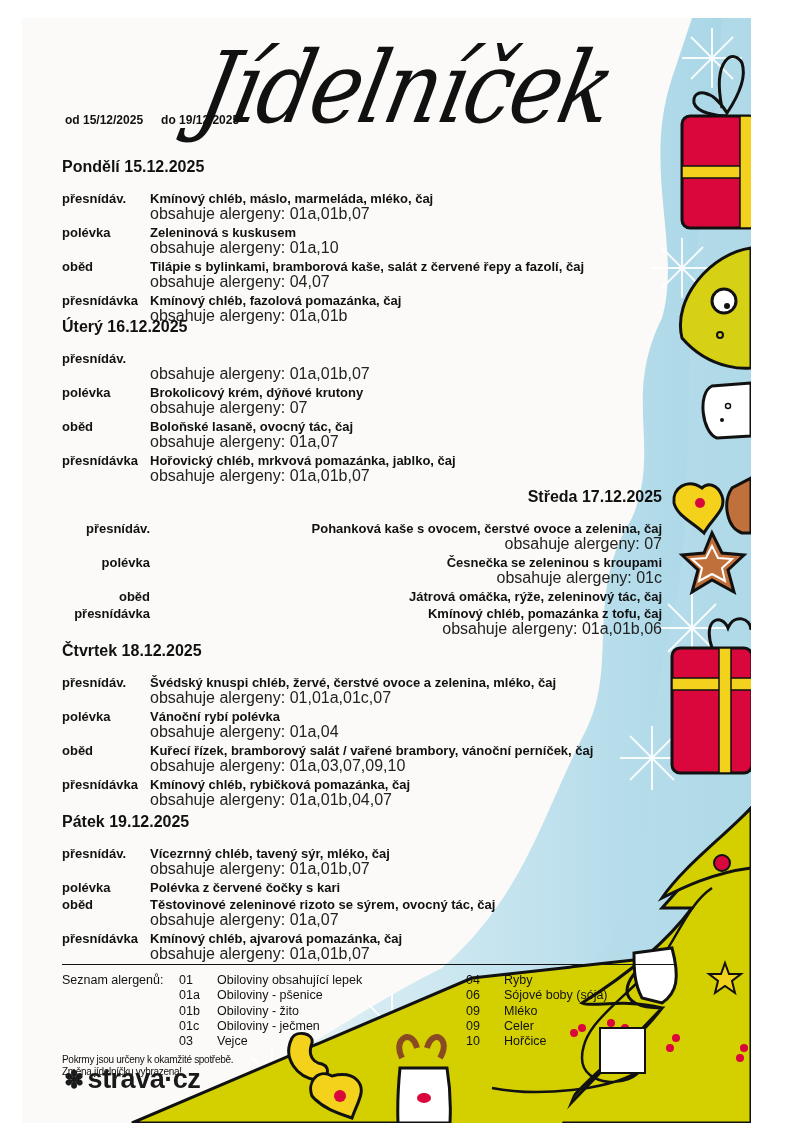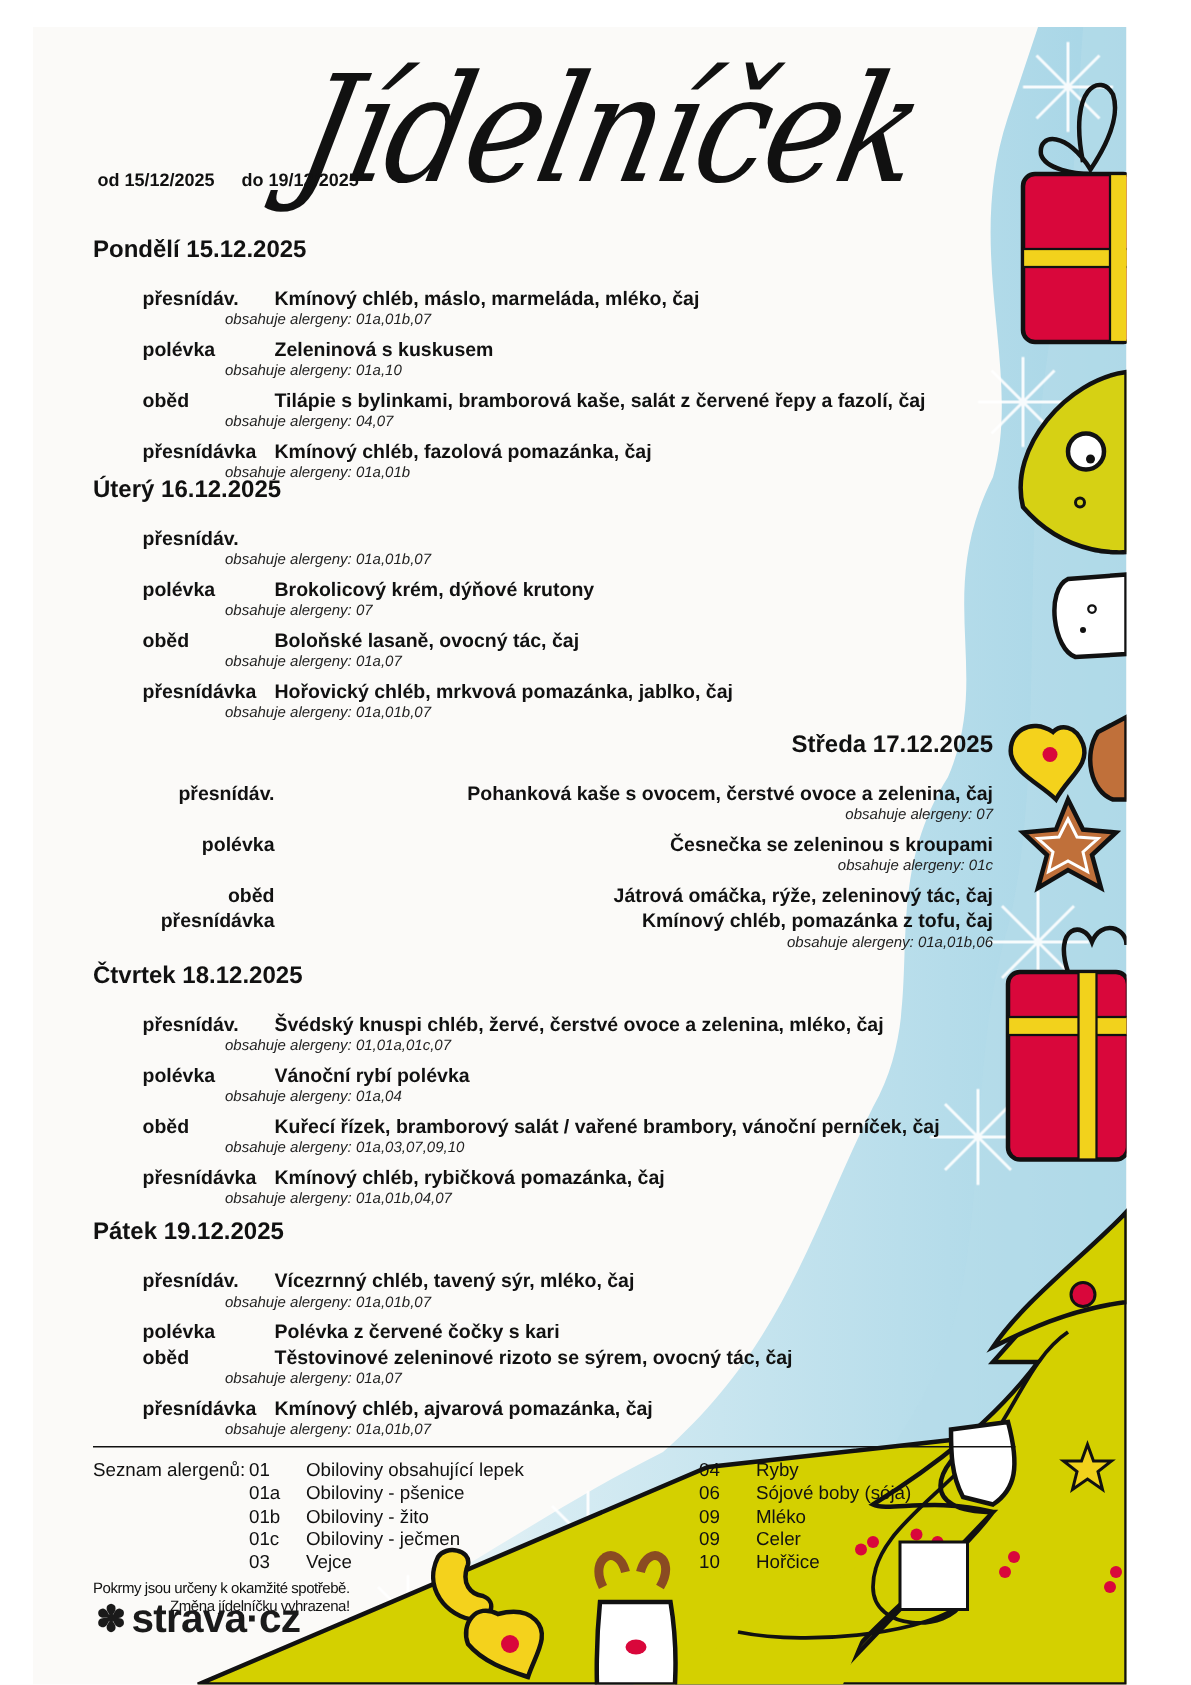--- a/index.html
+++ b/index.html
@@ -4,31 +4,31 @@
   <style>
     html, body { margin: 0; padding: 0; background: #ffffff; }
     body { width: 794px; height: 1123px; position: relative; overflow: hidden; font-family: "Liberation Sans", sans-serif; color: #111; }
     .page { position: absolute; left: 22px; top: 18px; width: 729px; height: 1105px; background: #fbfaf8; overflow: hidden; }
     .deco { position: absolute; left: 0; top: 0; width: 729px; height: 1105px; pointer-events: none; }
     .title-script { position: absolute; left: 190px; top: 20px; font-family: "DejaVu Serif", serif; font-style: italic; font-size: 86px; color: #111; letter-spacing: -2px; transform: skewX(-12deg) scaleY(1.15); transform-origin: left top; line-height: 1; }
     .range { position: absolute; left: 43px; top: 95px; font-size: 12px; font-weight: bold; white-space: pre; }
     .range span { margin-right: 18px; }
     .day { position: absolute; left: 40px; width: 600px; }
     .day-title { font-size: 16px; font-weight: bold; margin: 0 0 14px 0; }
-    .row { display: flex; font-size: 13px; font-weight: bold; line-height: 17px; margin-left: 33px; }
+    .row { display: flex; font-size: 13px; font-weight: bold; line-height: 17px; }
     .row .label { width: 88px; flex: none; }
     .row .meal { flex: 1; white-space: nowrap; }
-    .allerg { font-size: 10px; font-style: italic; font-weight: normal; padding-left: 88px; line-height: 13px; margin-bottom: 4px; color: #222; }
+    .allerg { font-size: 16px; font-weight: normal; padding-left: 88px; line-height: 13px; margin-bottom: 4px; color: #222; }
     .divider { position: absolute; left: 40px; top: 946px; width: 615px; height: 1px; background: #111; }
     .legend { position: absolute; left: 40px; top: 955px; font-size: 12.5px; line-height: 15.3px; }
     .legend-title { position: absolute; left: 0; top: 0; white-space: nowrap; }
     .legend-col { position: absolute; top: 0; }
     .legend-item { display: flex; white-space: nowrap; }
     .legend-item .code { width: 38px; }
-    .footer-note { position: absolute; left: 40px; top: 1036px; font-size: 10px; line-height: 12px; letter-spacing: -0.3px; text-align: right; }
+    .footer-note { position: absolute; left: 40px; top: 1036px; font-size: 10px; line-height: 12px; letter-spacing: -0.3px; }
     .logo { position: absolute; left: 42px; top: 1046px; display: flex; align-items: center; font-size: 27px; font-weight: bold; color: #1a1a1a; letter-spacing: -0.5px; }
     .logo .flower { font-size: 24px; margin-right: 4px; }
   </style>
 </head>
 <body>
 
 <div class="page">
 
   <svg class="deco" viewBox="0 0 729 1105">
     <defs>
@@ -269,21 +269,21 @@
           <span class="meal">Kmínový chléb, ajvarová pomazánka, čaj</span>
         </div>
         <div class="allerg">obsahuje alergeny: 01a,01b,07</div>
       </div>
     </div>
 
   <div class="divider"></div>
 
   <div class="legend">
     <div class="legend-title">Seznam alergenů:</div>
-    <div class="legend-col" id="legend-left" style="left:104px">
+    <div class="legend-col" id="legend-left" style="left:117px">
         <div class="legend-item">
           <span class="code">01</span>
           <span>Obiloviny obsahující lepek</span>
         </div>
         <div class="legend-item">
           <span class="code">01a</span>
           <span>Obiloviny - pšenice</span>
         </div>
         <div class="legend-item">
           <span class="code">01b</span>

